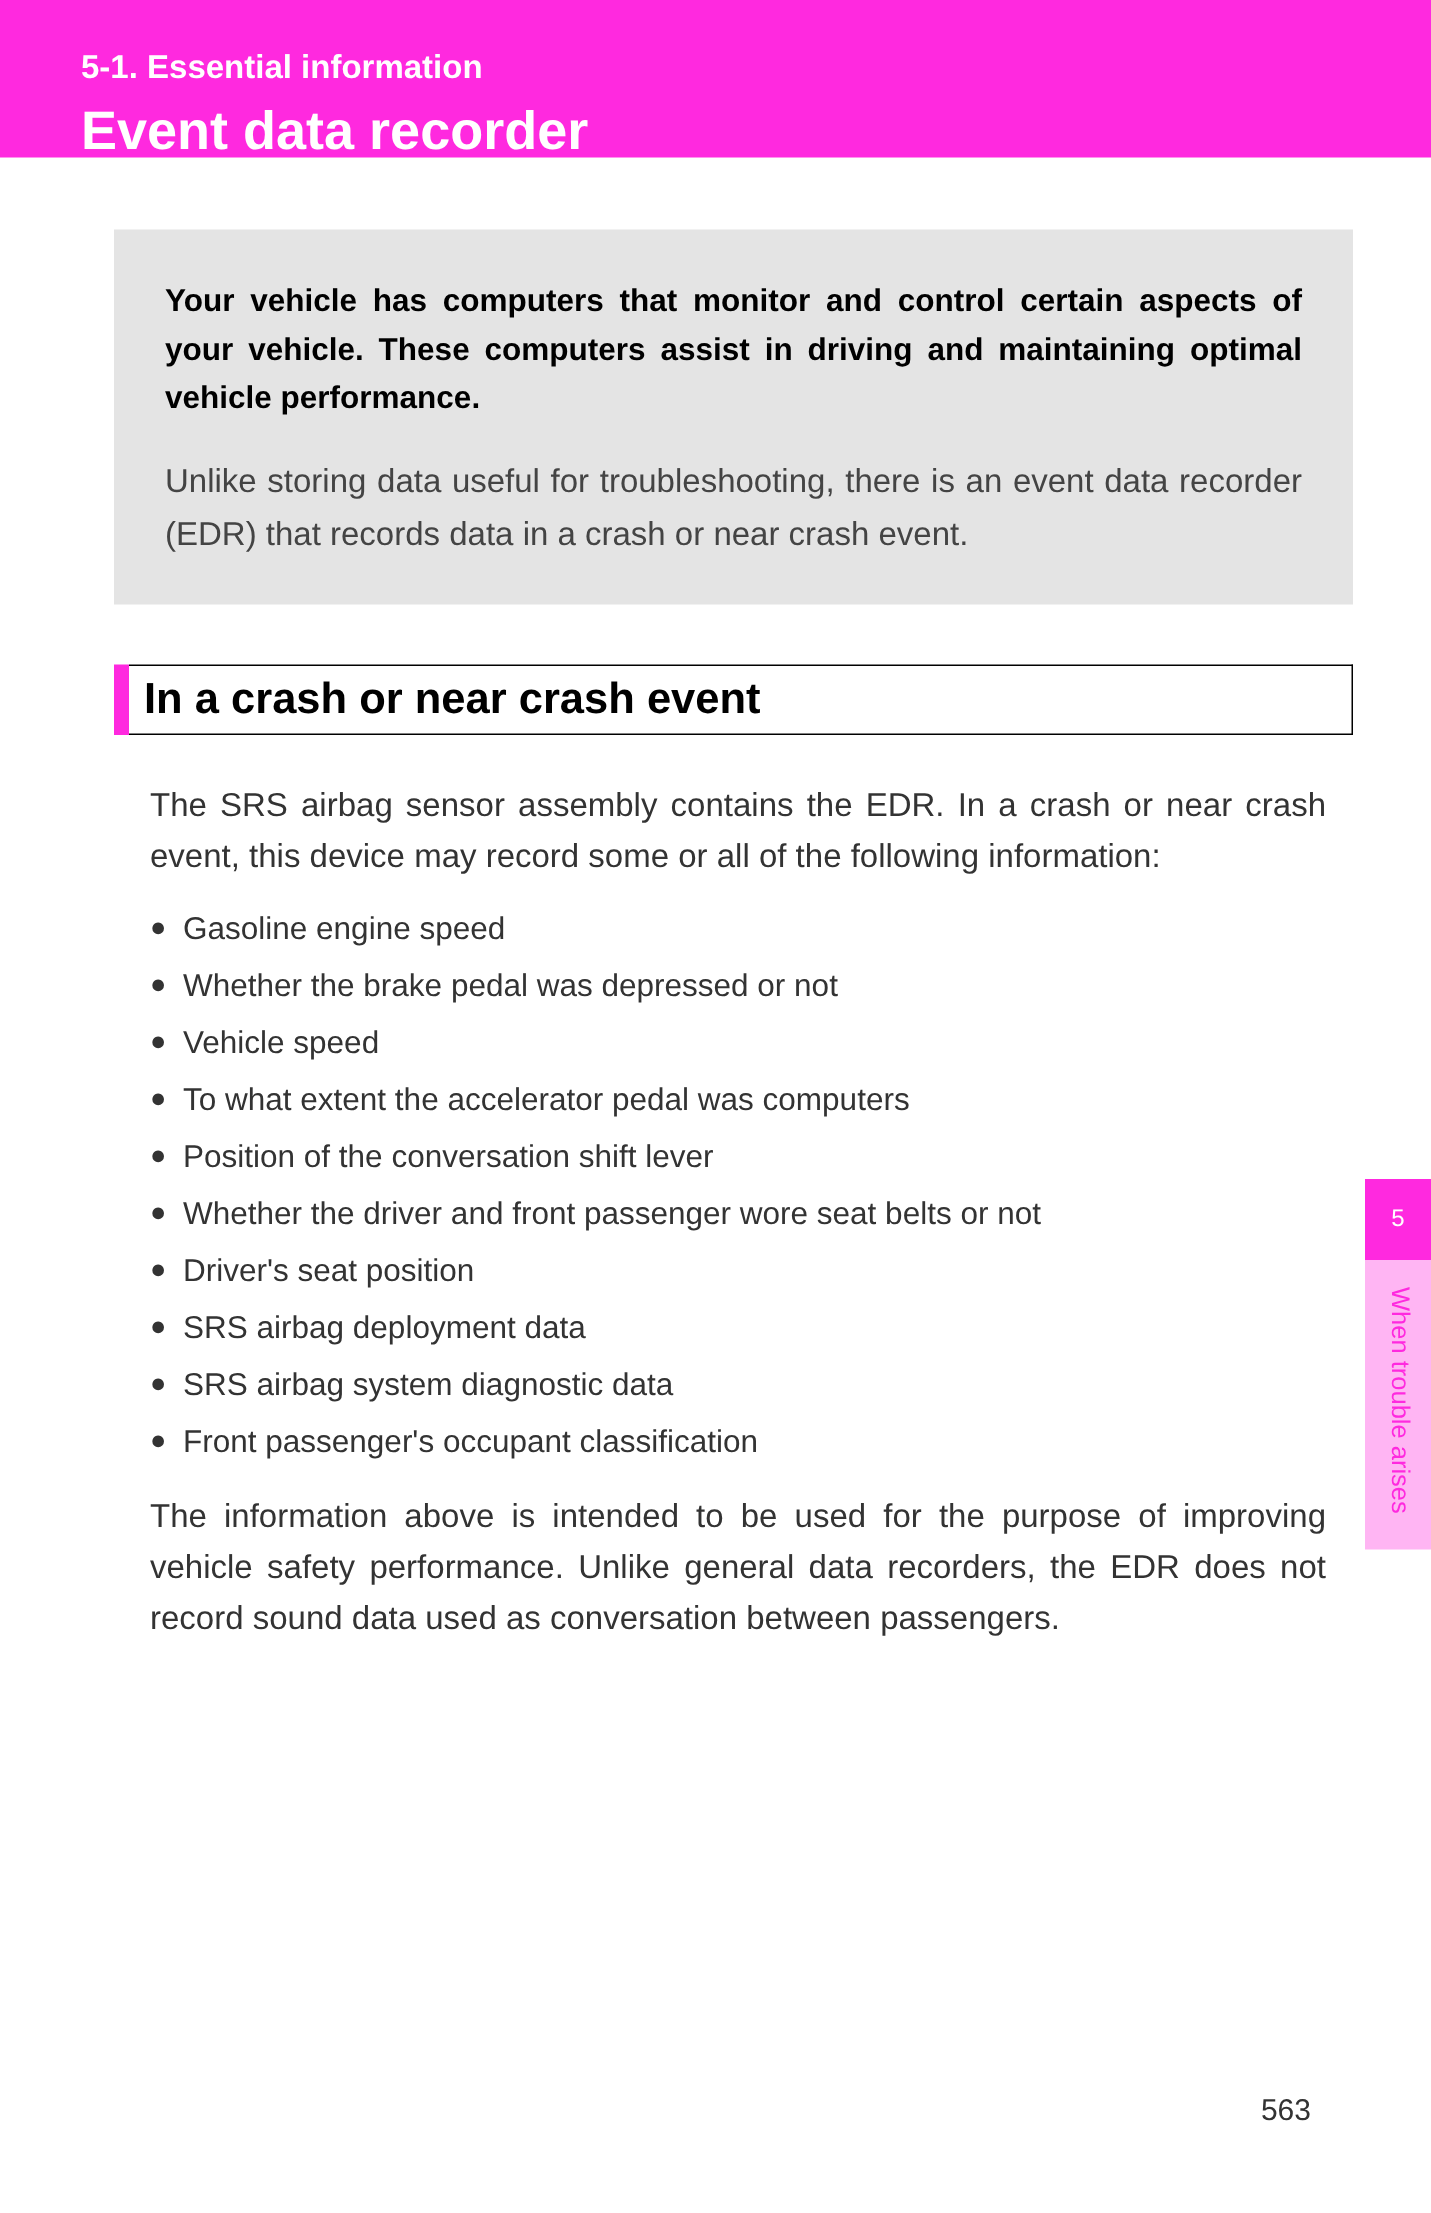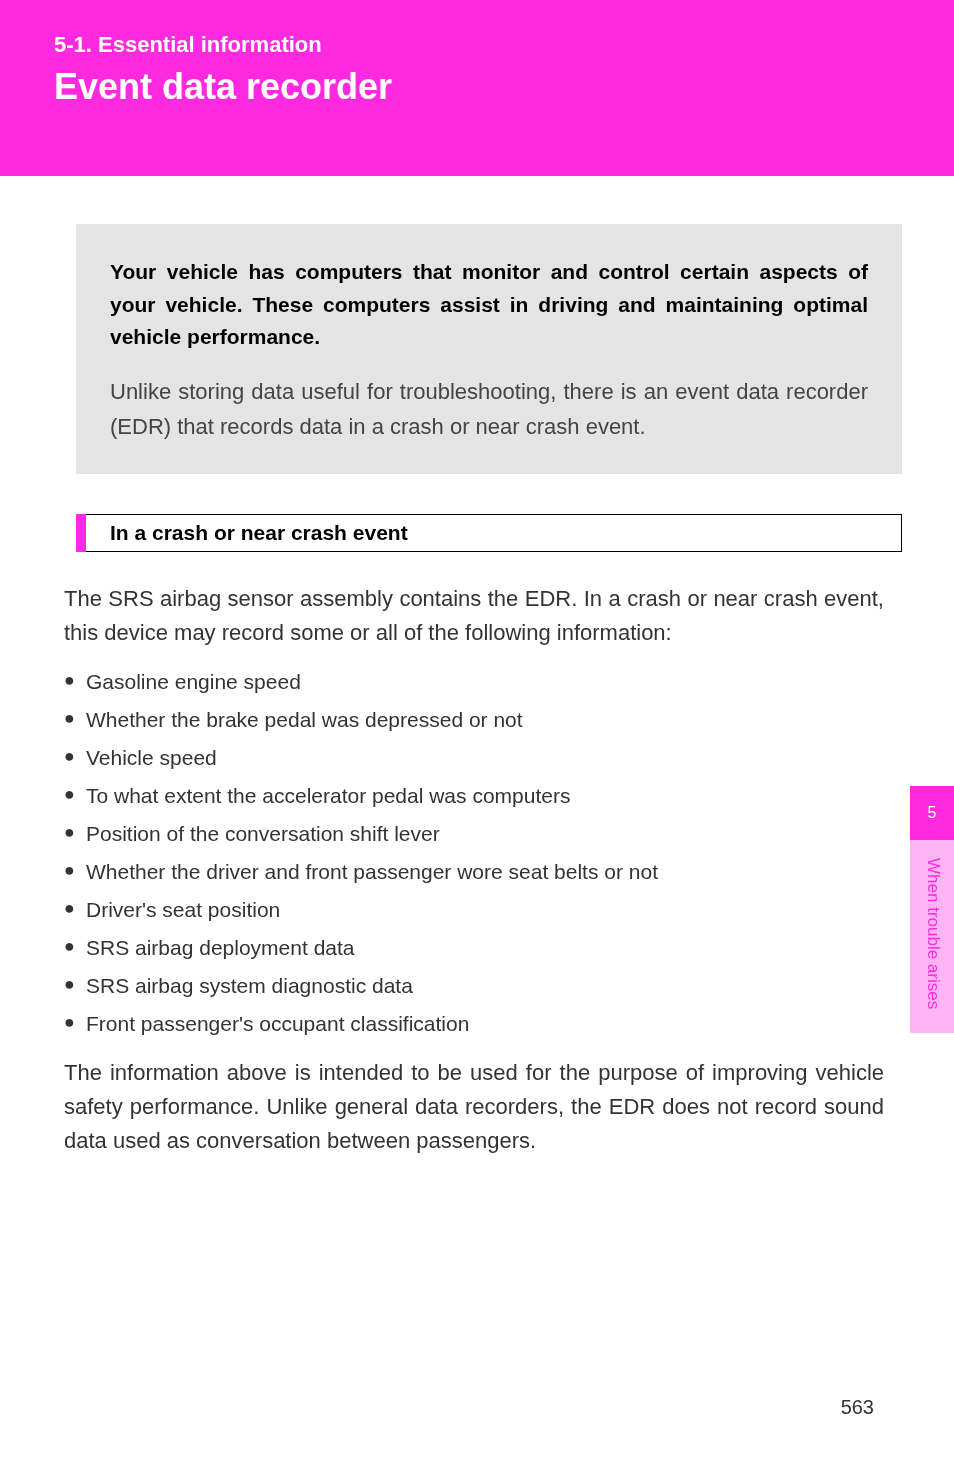--- a/index.html
+++ b/index.html
@@ -6,21 +6,21 @@
     body {
       font-family: Arial, Helvetica, sans-serif;
       width: 954px;
       height: 1475px;
       background: #fff;
       position: relative;
     }
     .header-band {
       background: #ff29df;
       padding: 32px 0 26px 54px;
-      height: 176px;
+      height: 105px;
     }
     .section-label {
       color: #fff;
       font-size: 22px;
       font-weight: bold;
       margin-bottom: 8px;
     }
     .page-title {
       color: #fff;
       font-size: 36px;
@@ -53,26 +53,26 @@
       align-items: stretch;
     }
     .subsection-bar {
       width: 10px;
       background: #ff29df;
     }
     .subsection-box {
       flex: 1;
       border: 1px solid #000;
       border-left: none;
-      padding: 6px 24px;
-      font-size: 21px;
+      padding: 6px 10px;
+      font-size: 29px;
       font-weight: bold;
     }
     .body-text {
-      margin: 30px 70px 0 64px;
+      margin: 30px 70px 0 100px;
     }
     .para {
       font-size: 22px;
       line-height: 1.55;
       color: #333;
       text-align: justify;
     }
     .bullets {
       margin: 20px 0;
     }

